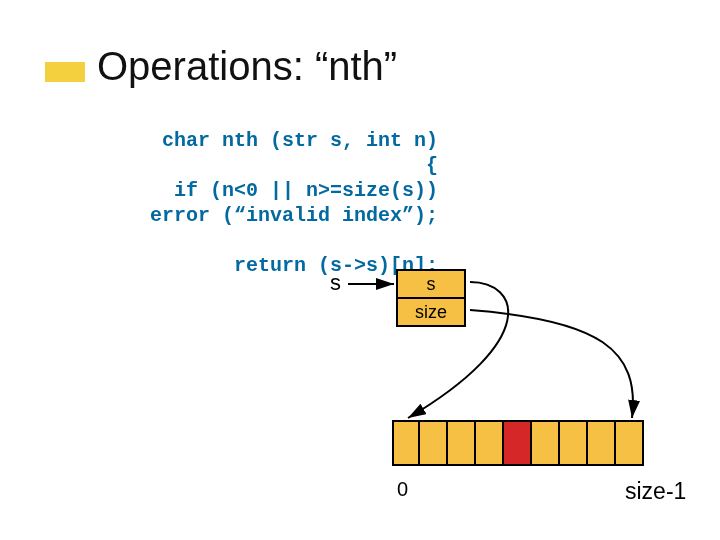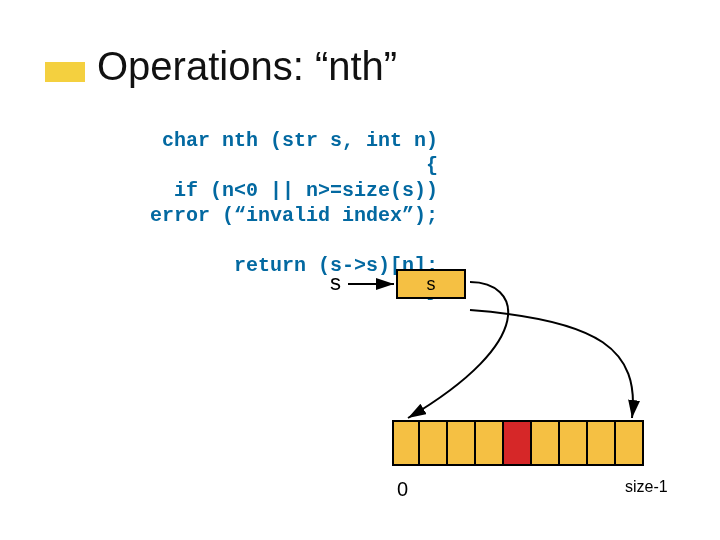--- a/index.html
+++ b/index.html
@@ -106,21 +106,21 @@
   .lbl0 {
     position: absolute;
     left: 397px;
     top: 478px;
     font-size: 20px;
   }
   .lblend {
     position: absolute;
     left: 625px;
     top: 478px;
-    font-size: 16px;
+    font-size: 23px;
   }
 </style>
 </head>
 <body>
 
 <div class="page">
 
   <div class="title-block">
     <div class="title-bullet"></div>
     <div class="title-text">Operations: “nth”</div>
@@ -131,20 +131,21 @@
 <span>  if (n&lt;0 || n&gt;=size(s))</span>
 <span>    error (“invalid index”);</span>
 <span></span>
 <span>  return (s-&gt;s)[n];</span>
 <span>}</span></div>
 
   <div class="svar">s</div>
 
   <div class="struct">
     <div class="cell">s</div>
+    <div class="cell">size</div>
   </div>
 
   <div class="array" id="array">
       <div class="acell"></div>
       <div class="acell"></div>
       <div class="acell"></div>
       <div class="acell"></div>
       <div class="acell hl"></div>
       <div class="acell"></div>
       <div class="acell"></div>

